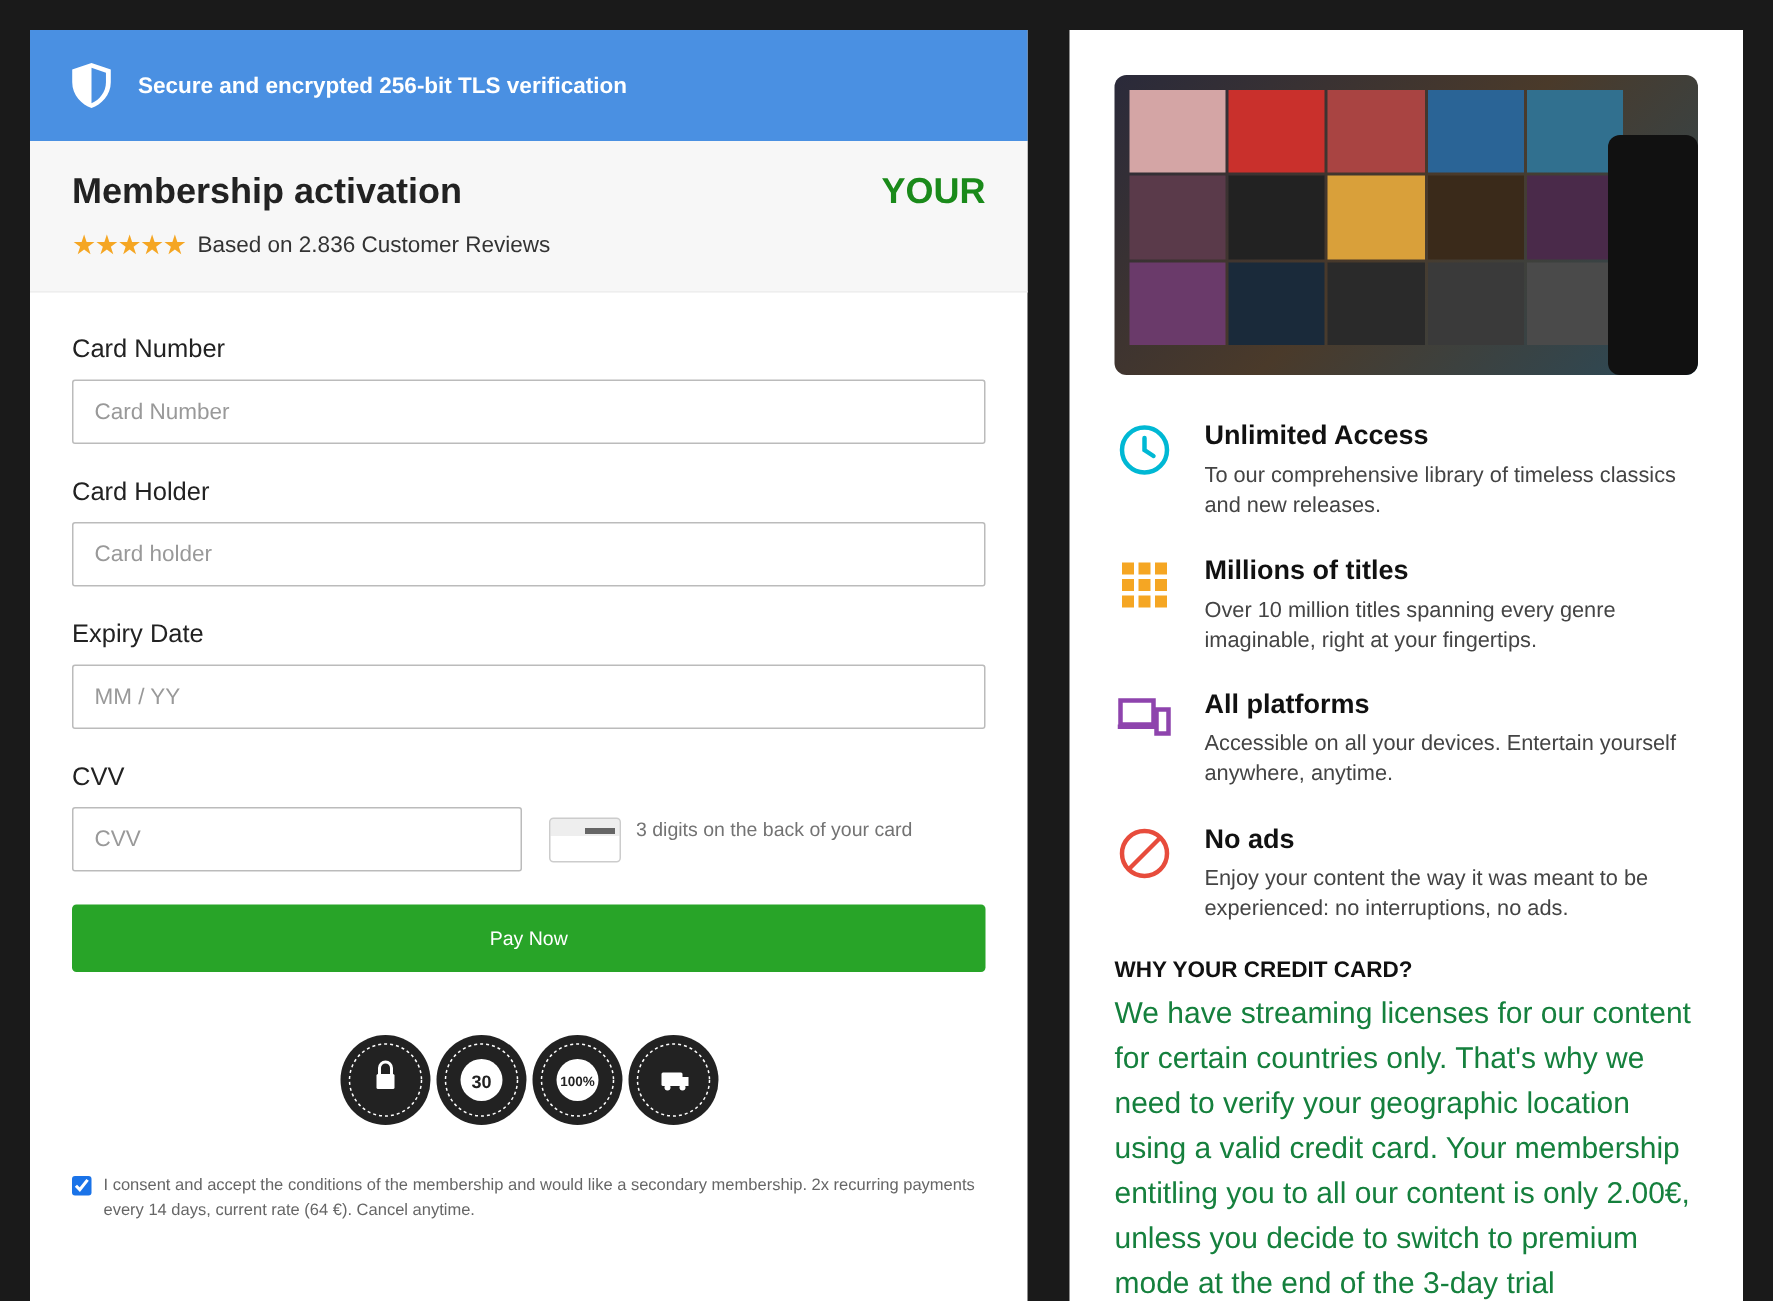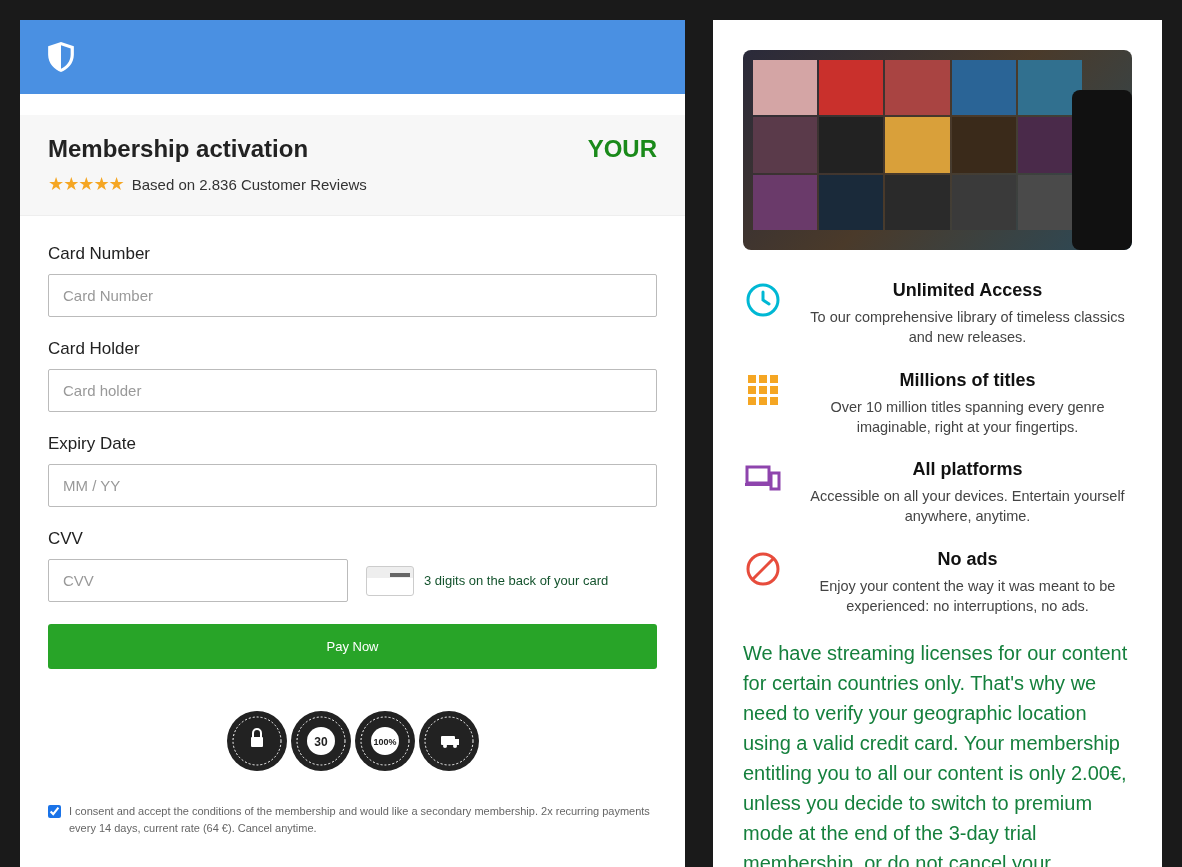--- a/index.html
+++ b/index.html
@@ -37,21 +37,20 @@
   font-size: 15px;
 }
 .shield-icon {
   width: 26px;
   height: 30px;
 }
 .activation-header {
   background: #f7f7f7;
   padding: 20px 28px;
   border-bottom: 1px solid #eee;
-  margin-top: 21px;
 }
 .title-row {
   display: flex;
   justify-content: space-between;
   align-items: baseline;
   margin-bottom: 10px;
 }
 .activation-title {
   font-size: 24px;
   font-weight: bold;
@@ -106,24 +105,24 @@
 .cvv-row {
   display: flex;
   align-items: center;
   gap: 18px;
 }
 .cvv-input {
   width: 300px;
 }
 .cvv-hint {
   display: flex;
-  align-items: center;
+  align-items: flex-start;
   gap: 10px;
   font-size: 13px;
-  color: #14532d;
+  color: #737373;
 }
 .card-mini {
   width: 48px;
   height: 30px;
   border: 1px solid #ccc;
   border-radius: 3px;
   background: linear-gradient(#eee 0 40%, #fff 40% 100%);
   position: relative;
 }
 .card-mini::after {
@@ -208,21 +207,20 @@
   top: 40px;
   width: 60px;
   bottom: 0;
   background: #111;
   border-radius: 8px;
 }
 .feature {
   display: flex;
   gap: 20px;
   margin-bottom: 22px;
-  text-align: center;
 }
 .feature-icon {
   width: 40px;
   height: 40px;
   flex-shrink: 0;
   display: flex;
   align-items: center;
   justify-content: center;
 }
 .feature-body h3 {
@@ -255,20 +253,21 @@
 </style>
 </head>
 <body>
 
 <div class="container">
   <div class="left-panel">
     <div class="secure-banner">
       <svg class="shield-icon" viewBox="0 0 24 28" fill="#fff">
         <path d="M12 0 L24 4 V12 C24 20 18 26 12 28 C6 26 0 20 0 12 V4 Z M12 3 V25 C17 23 21 18 21 12 V6 L12 3 Z"></path>
       </svg>
+      <span>Secure and encrypted 256-bit TLS verification</span>
     </div>
 
     <div class="activation-header">
       <div class="title-row">
         <span class="activation-title">Membership activation</span>
         <span class="free-badge">YOUR</span>
       </div>
       <div class="reviews-row">
         <span class="stars">★★★★★</span>
         <span>Based on 2.836 Customer Reviews</span>
@@ -412,16 +411,17 @@
             <line x1="8" y1="28" x2="28" y2="8" stroke="#e74c3c" stroke-width="3"></line>
           </svg>
       </div>
       <div class="feature-body">
         <h3>No ads</h3>
         <p>Enjoy your content the way it was meant to be experienced: no interruptions, no ads.</p>
       </div>
     </div>
 
     <div class="why-section">
+      <h4>WHY YOUR CREDIT CARD?</h4>
       <p>We have streaming licenses for our content for certain countries only. That's why we need to verify your geographic location using a valid credit card. Your membership entitling you to all our content is only 2.00€, unless you decide to switch to premium mode at the end of the 3-day trial membership, or do not cancel your membership within the trial period.</p>
     </div>
   </div>
 </div>
 
 </body></html>

